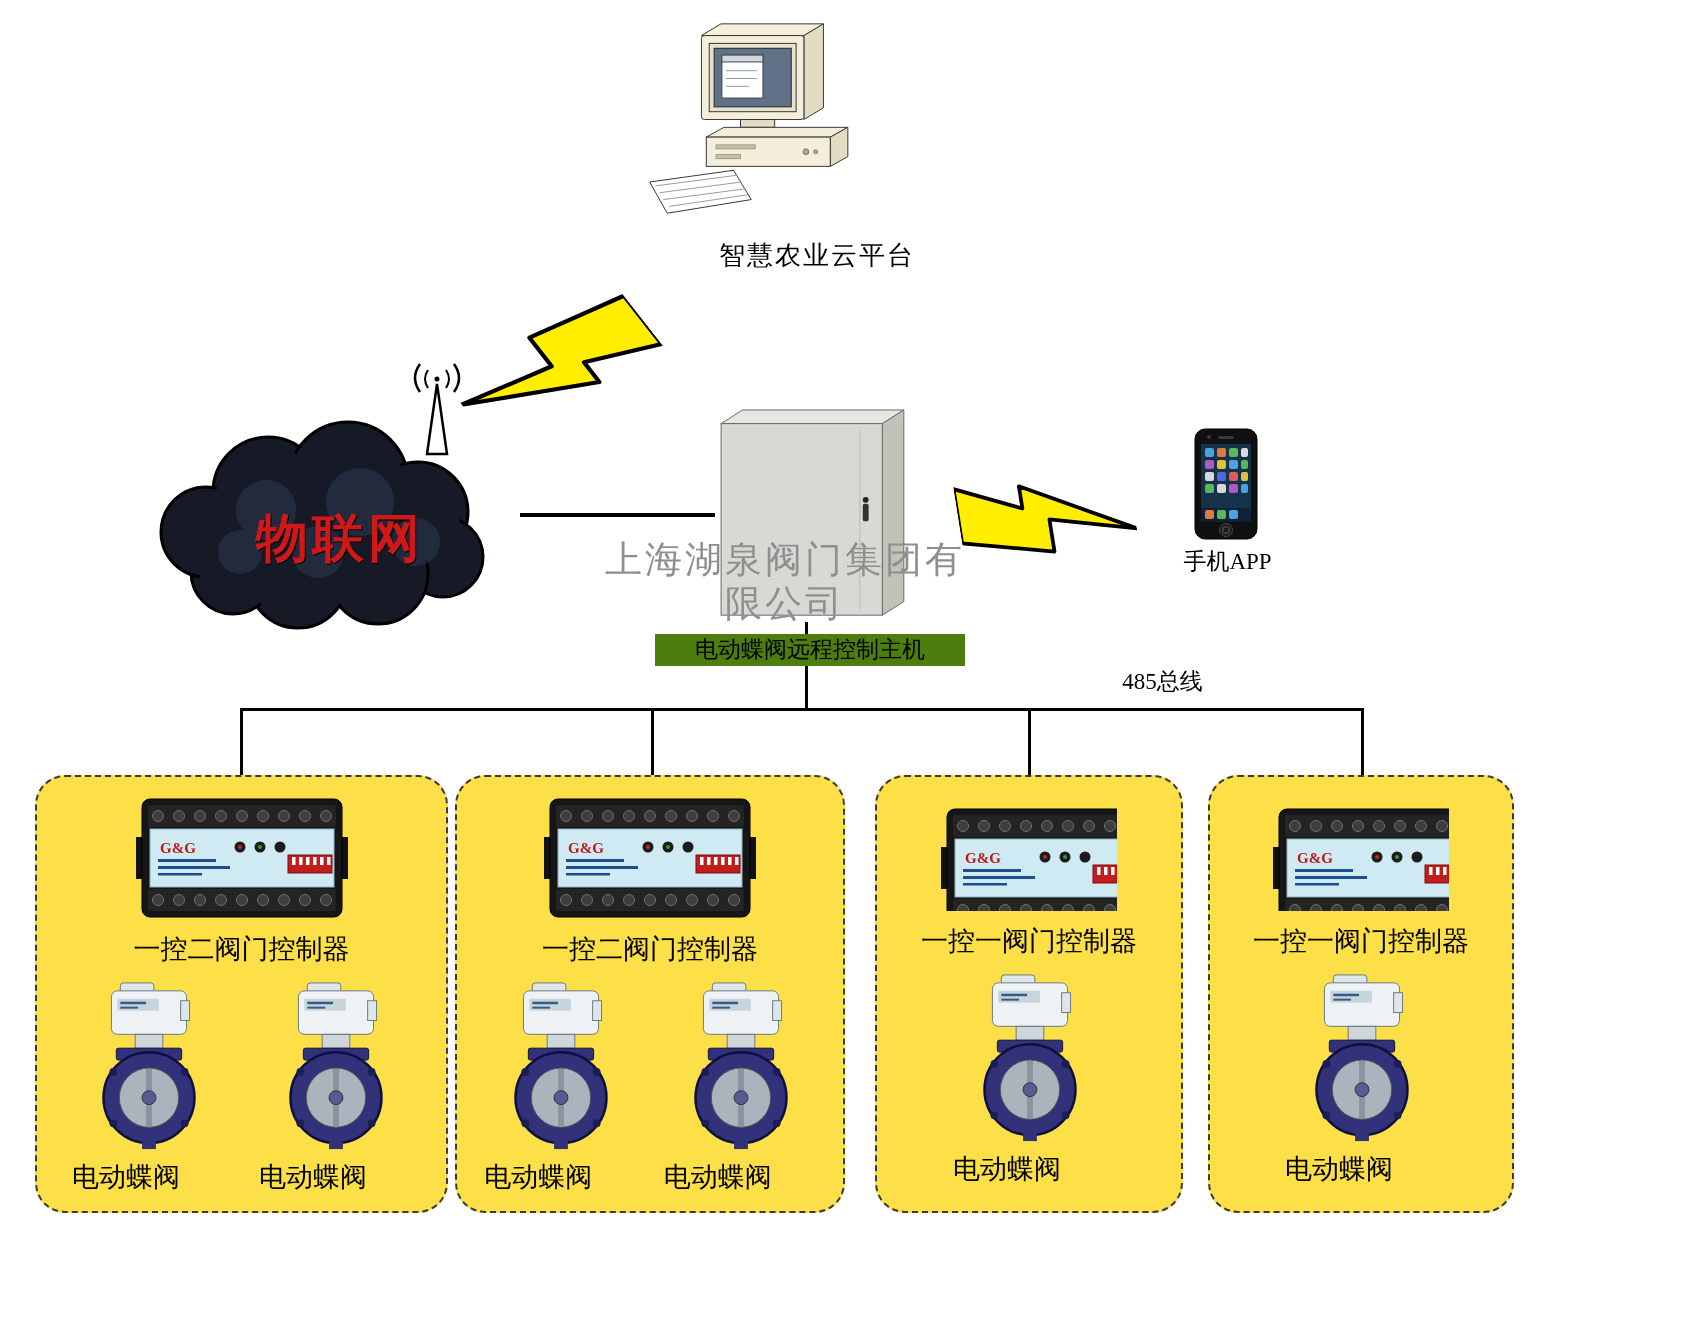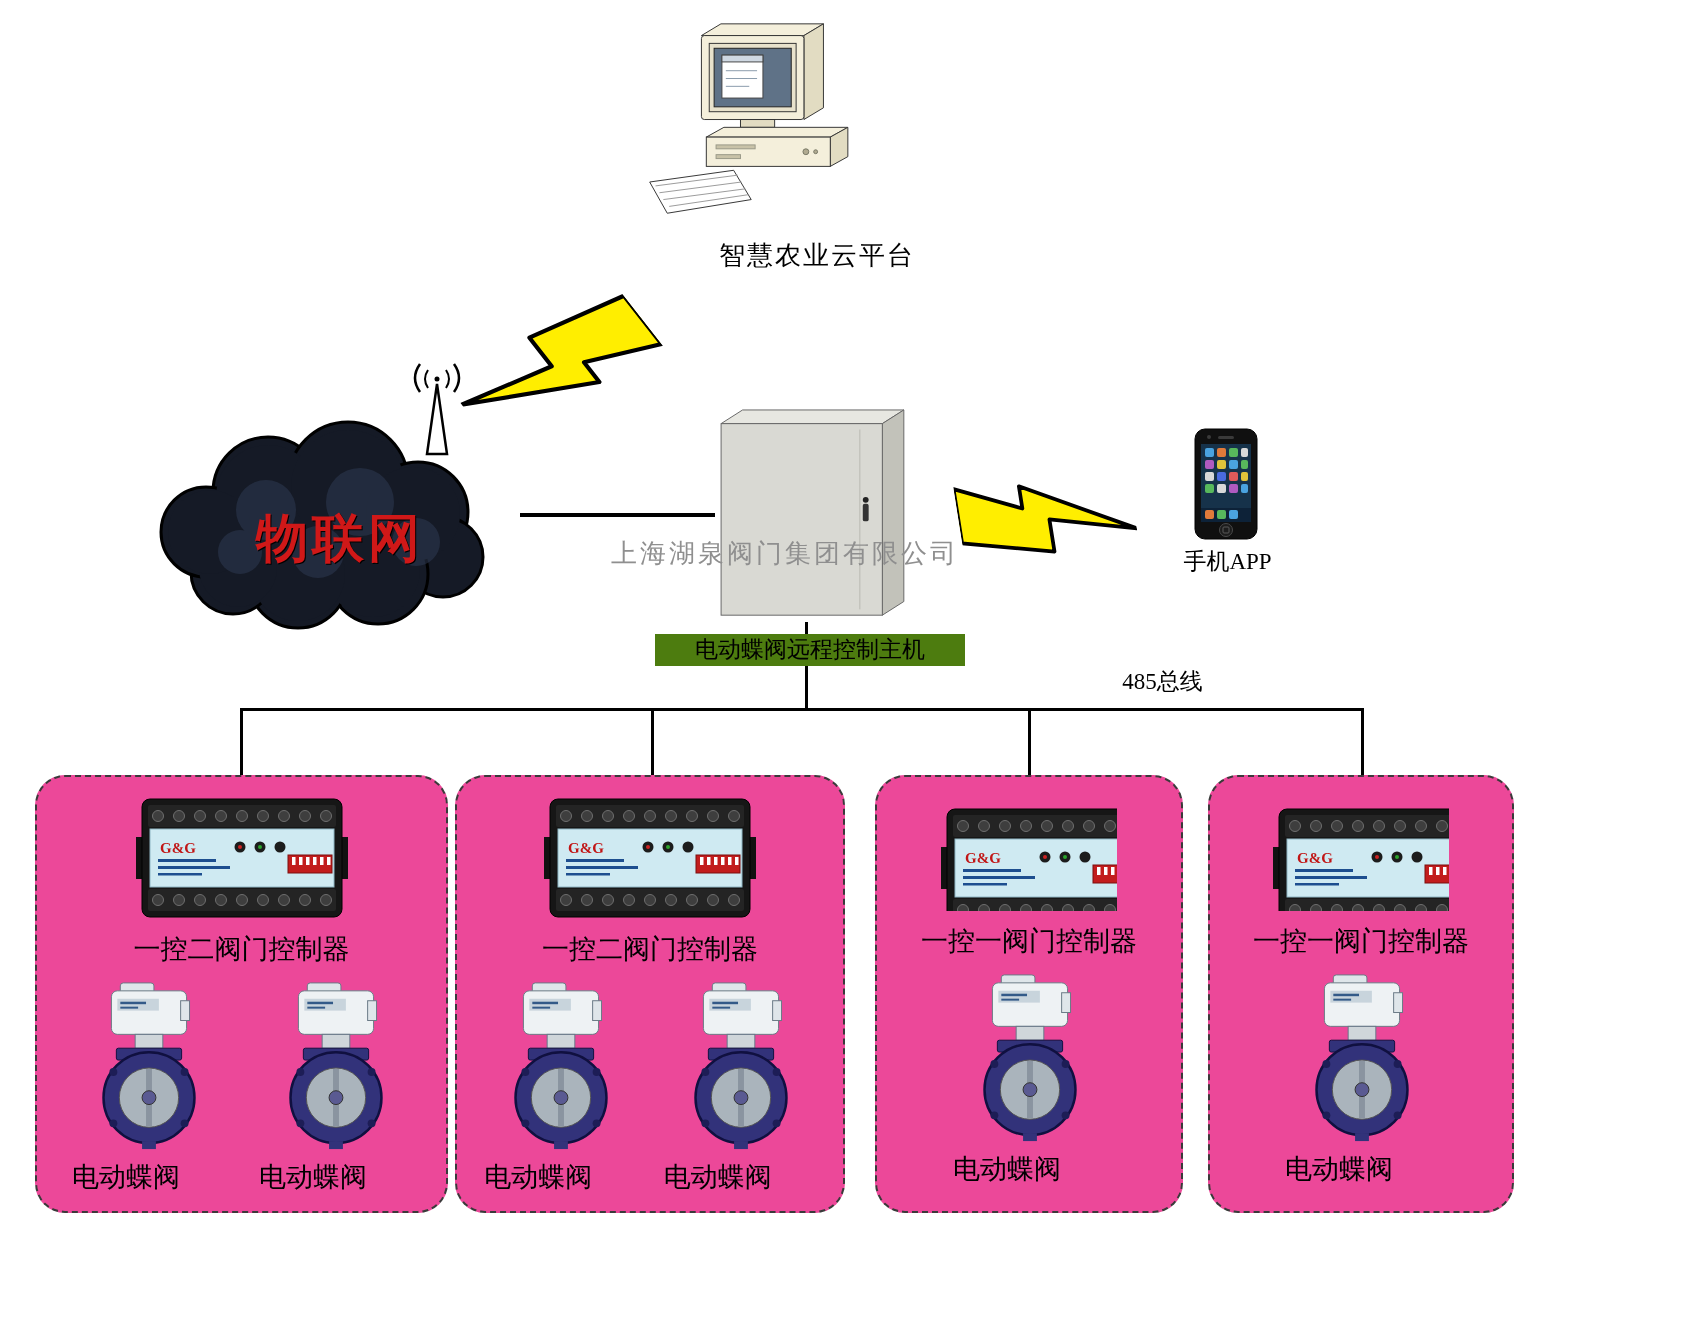--- a/index.html
+++ b/index.html
@@ -3,32 +3,32 @@
 <meta charset="utf-8">
 <style>
   html,body{margin:0;padding:0;background:#fff;}
   #canvas{
     position:relative;width:1702px;height:1328px;background:#fff;overflow:hidden;
     font-family:"Liberation Serif", serif;color:#000;
   }
   .abs{position:absolute;}
   .label{position:absolute;text-align:center;font-size:23px;color:#000;line-height:1.2;}
   .title-label{font-size:26px;letter-spacing:2px;text-align:right;}
-  .watermark{color:#8f8f8f;font-size:26px;letter-spacing:3px;z-index:6;}
+  .watermark{color:#8f8f8f;font-size:37px;letter-spacing:3px;z-index:6;}
   .host-label{background:#4d7c0f;z-index:5;padding:2px 0;}
   .iot-label{
     font-size:52px;font-weight:bold;color:#d01818;z-index:4;
     text-shadow:1px 1px 0 #000;letter-spacing:4px;
   }
   .hline{position:absolute;background:#000;height:4px;}
   .vline{position:absolute;background:#000;width:3px;}
   .bolt{position:absolute;z-index:3;}
   .gbox{
     position:absolute;top:775px;height:438px;
-    border:2px dashed #3a3a3a;border-radius:30px;background:#ec4899;
+    border:2px dashed #3a3a3a;border-radius:30px;background:#fde047;
     box-sizing:border-box;display:flex;flex-direction:column;align-items:center;
   }
   .ctrl-wrap{margin-top:20px;display:flex;justify-content:center;}
   .ctrl-svg{width:212px;height:122px;}
   .gbox.small .ctrl-svg{width:176px;height:104px;margin-top:10px;}
   .ctrl-label{margin-top:12px;font-size:27px;text-align:center;}
   .valves-row{display:flex;justify-content:space-evenly;width:100%;margin-top:10px;}
   .valve-unit{display:flex;flex-direction:column;align-items:flex-start;}
   .valve-svg{width:152px;height:178px;}
   .valve-label{margin-top:4px;font-size:27px;text-align:center;}

